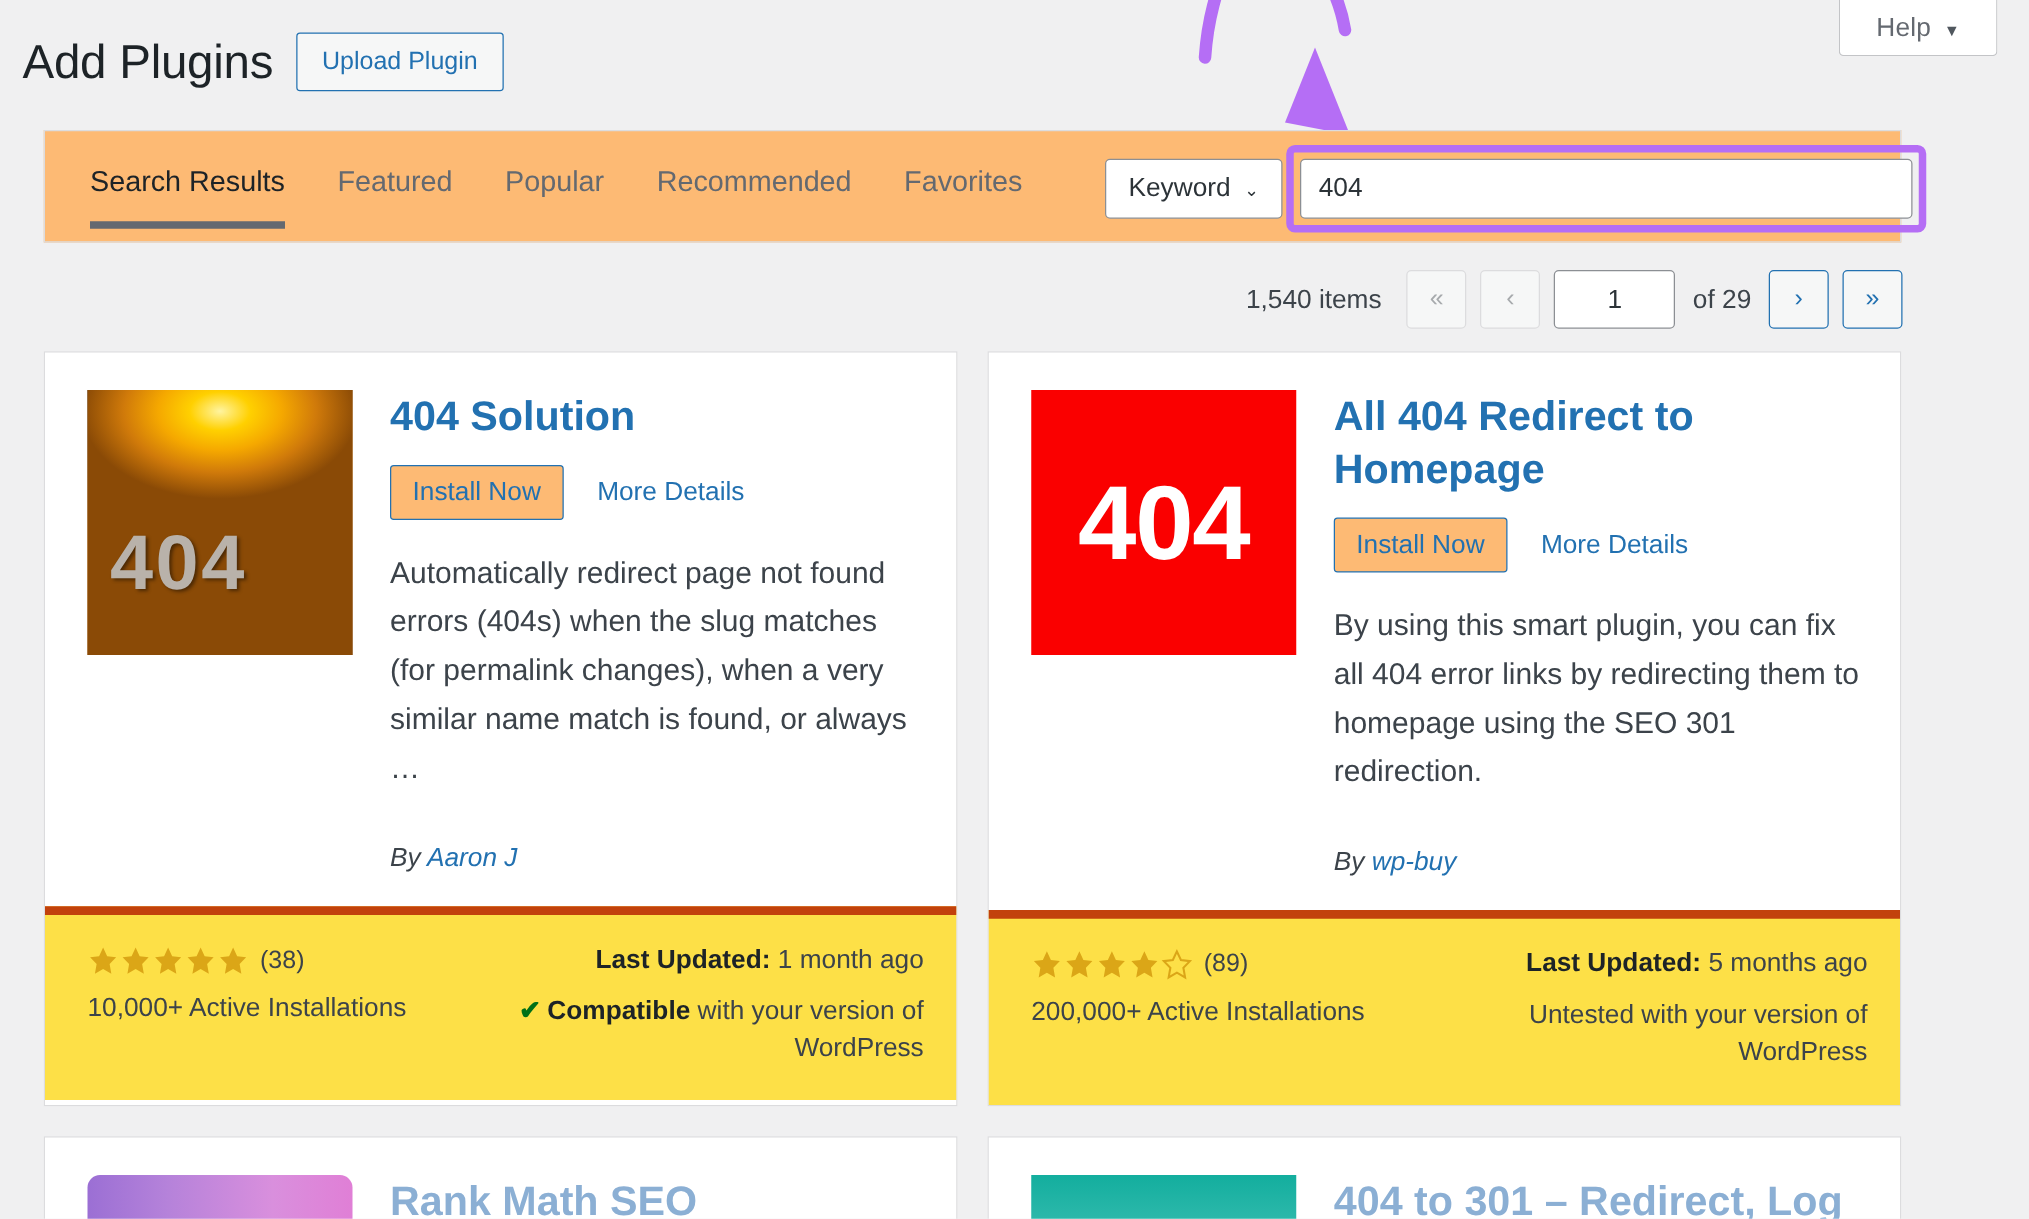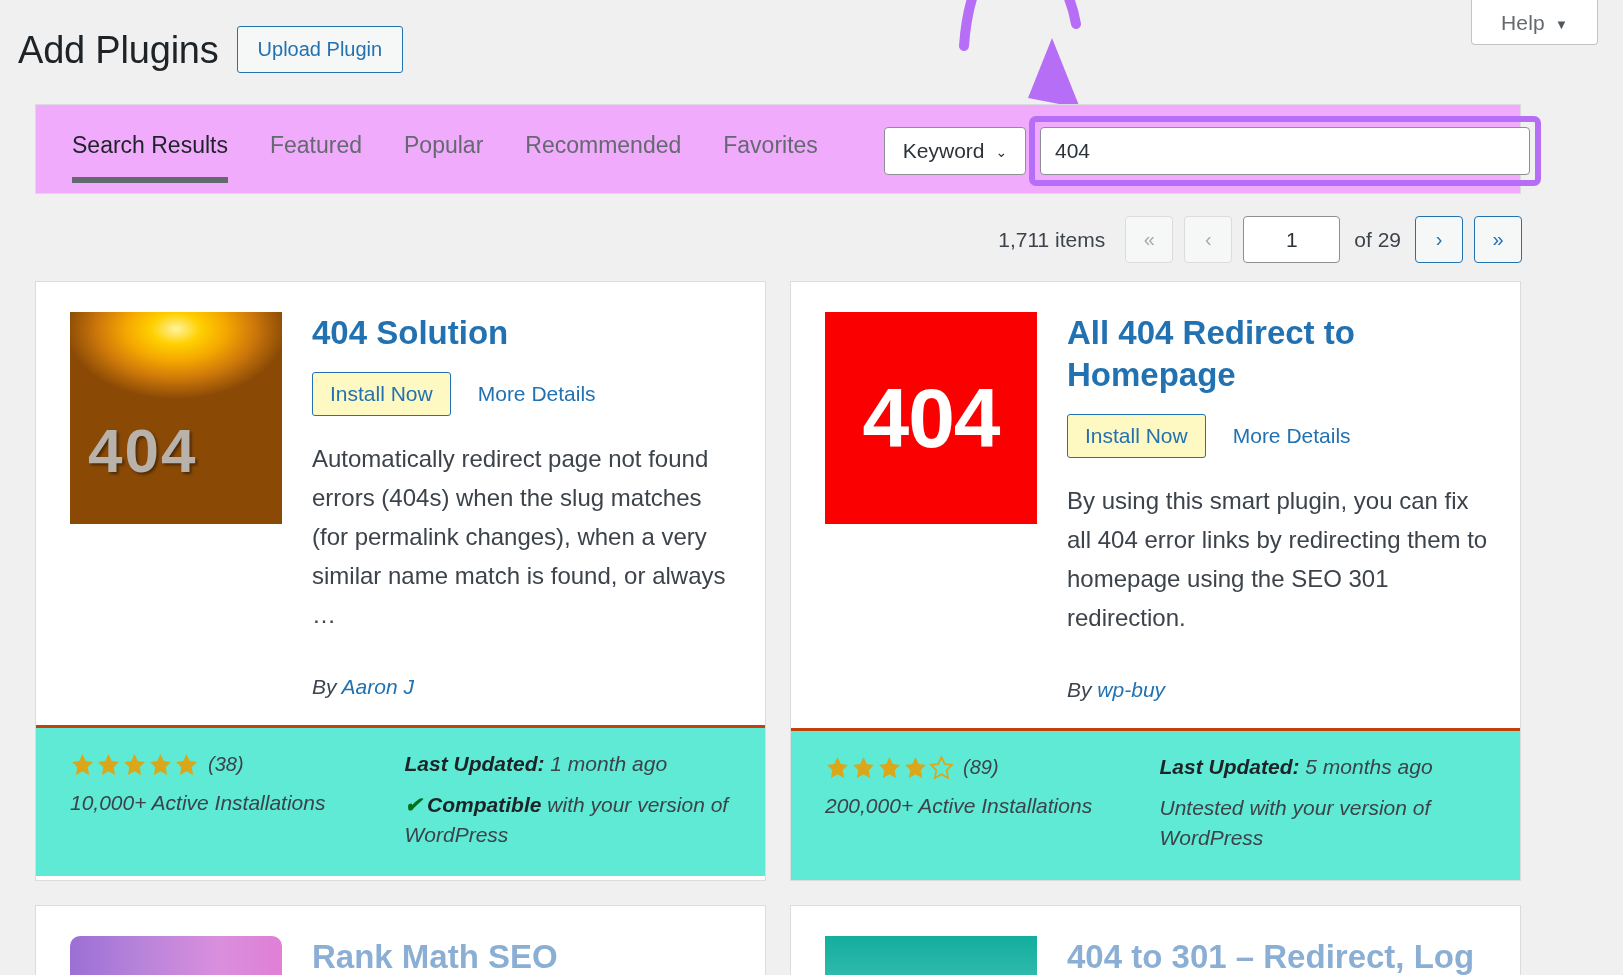--- a/index.html
+++ b/index.html
@@ -73,21 +73,21 @@
     cursor: pointer;
   }
 
   
   .tabs-panel {
     position: absolute;
     top: 104px;
     left: 35px;
     width: 1486px;
     height: 90px;
-    background: #f0abfc;
+    background: #fdba74;
     border: 1px solid #dcdcde;
     display: flex;
     align-items: flex-start;
   }
   .tabs {
     display: flex;
     align-items: flex-start;
     padding-left: 36px;
     padding-top: 29px;
     height: 100%;
@@ -318,21 +318,21 @@
     color: #2271b1;
     line-height: 1.28;
     margin-bottom: 18px;
     cursor: pointer;
   }
   .plugin-name.muted { color: #8bafd4; }
   .action-row { display: flex; align-items: center; margin-bottom: 24px; }
   .install-btn {
     border: 1px solid #2271b1;
     color: #2271b1;
-    background: #fef9c3;
+    background: #fdba74;
     border-radius: 3px;
     font-size: 21px;
     padding: 10px 17px 11px;
     line-height: 1;
     font-family: "Liberation Sans", sans-serif;
     cursor: pointer;
   }
   .more-details {
     margin-left: 27px;
     font-size: 21px;
@@ -347,28 +347,27 @@
   }
   .plugin-author {
     font-size: 21px;
     font-style: italic;
     color: #3c434a;
     margin-top: 40px;
   }
   .plugin-author a { color: #2271b1; text-decoration: none; }
 
   .card-footer {
-    background: #5eead4;
-    border-top: 3px solid #c2410c;
+    background: #fde047;
+    border-top: 7px solid #c2410c;
     display: flex;
     padding: 24px 26px 26px 34px;
-    font-style: italic;
   }
   .footer-left { width: 50%; }
-  .footer-right { width: 50%; }
+  .footer-right { width: 50%; text-align: right; }
   .rating-row { display: flex; align-items: center; margin-bottom: 14px; }
   .stars { display: flex; gap: 1px; margin-right: 9px; }
   .star { width: 25px; height: 25px; display: block; }
   .rating-count { font-size: 20px; color: #3c434a; }
   .installs { font-size: 21px; color: #3c434a; }
   .last-updated { font-size: 21px; color: #3c434a; margin-bottom: 14px; }
   .last-updated b { font-weight: 700; color: #1d2327; }
   .compat { font-size: 21px; color: #3c434a; line-height: 1.45; }
   .compat b { font-weight: 700; color: #1d2327; }
   .check { color: #007017; font-weight: 700; margin-right: 5px; }
@@ -406,21 +405,21 @@
     <span>Keyword</span>
     <span class="chev">⌄</span>
   </div>
   <div class="search-wrap">
     <input class="search-input" type="text" value="404" style="">
     <div class="search-highlight"></div>
   </div>
 </div>
 
 <div class="pagination">
-  <span class="items-count">1,711 items</span>
+  <span class="items-count">1,540 items</span>
   <div class="pg-btn">«</div>
   <div class="pg-btn">‹</div>
   <input class="pg-input" type="text" value="1" style="">
   <span class="pg-of">of 29</span>
   <div class="pg-btn enabled">›</div>
   <div class="pg-btn enabled">»</div>
 </div>
 
 <div class="card-grid">
 

